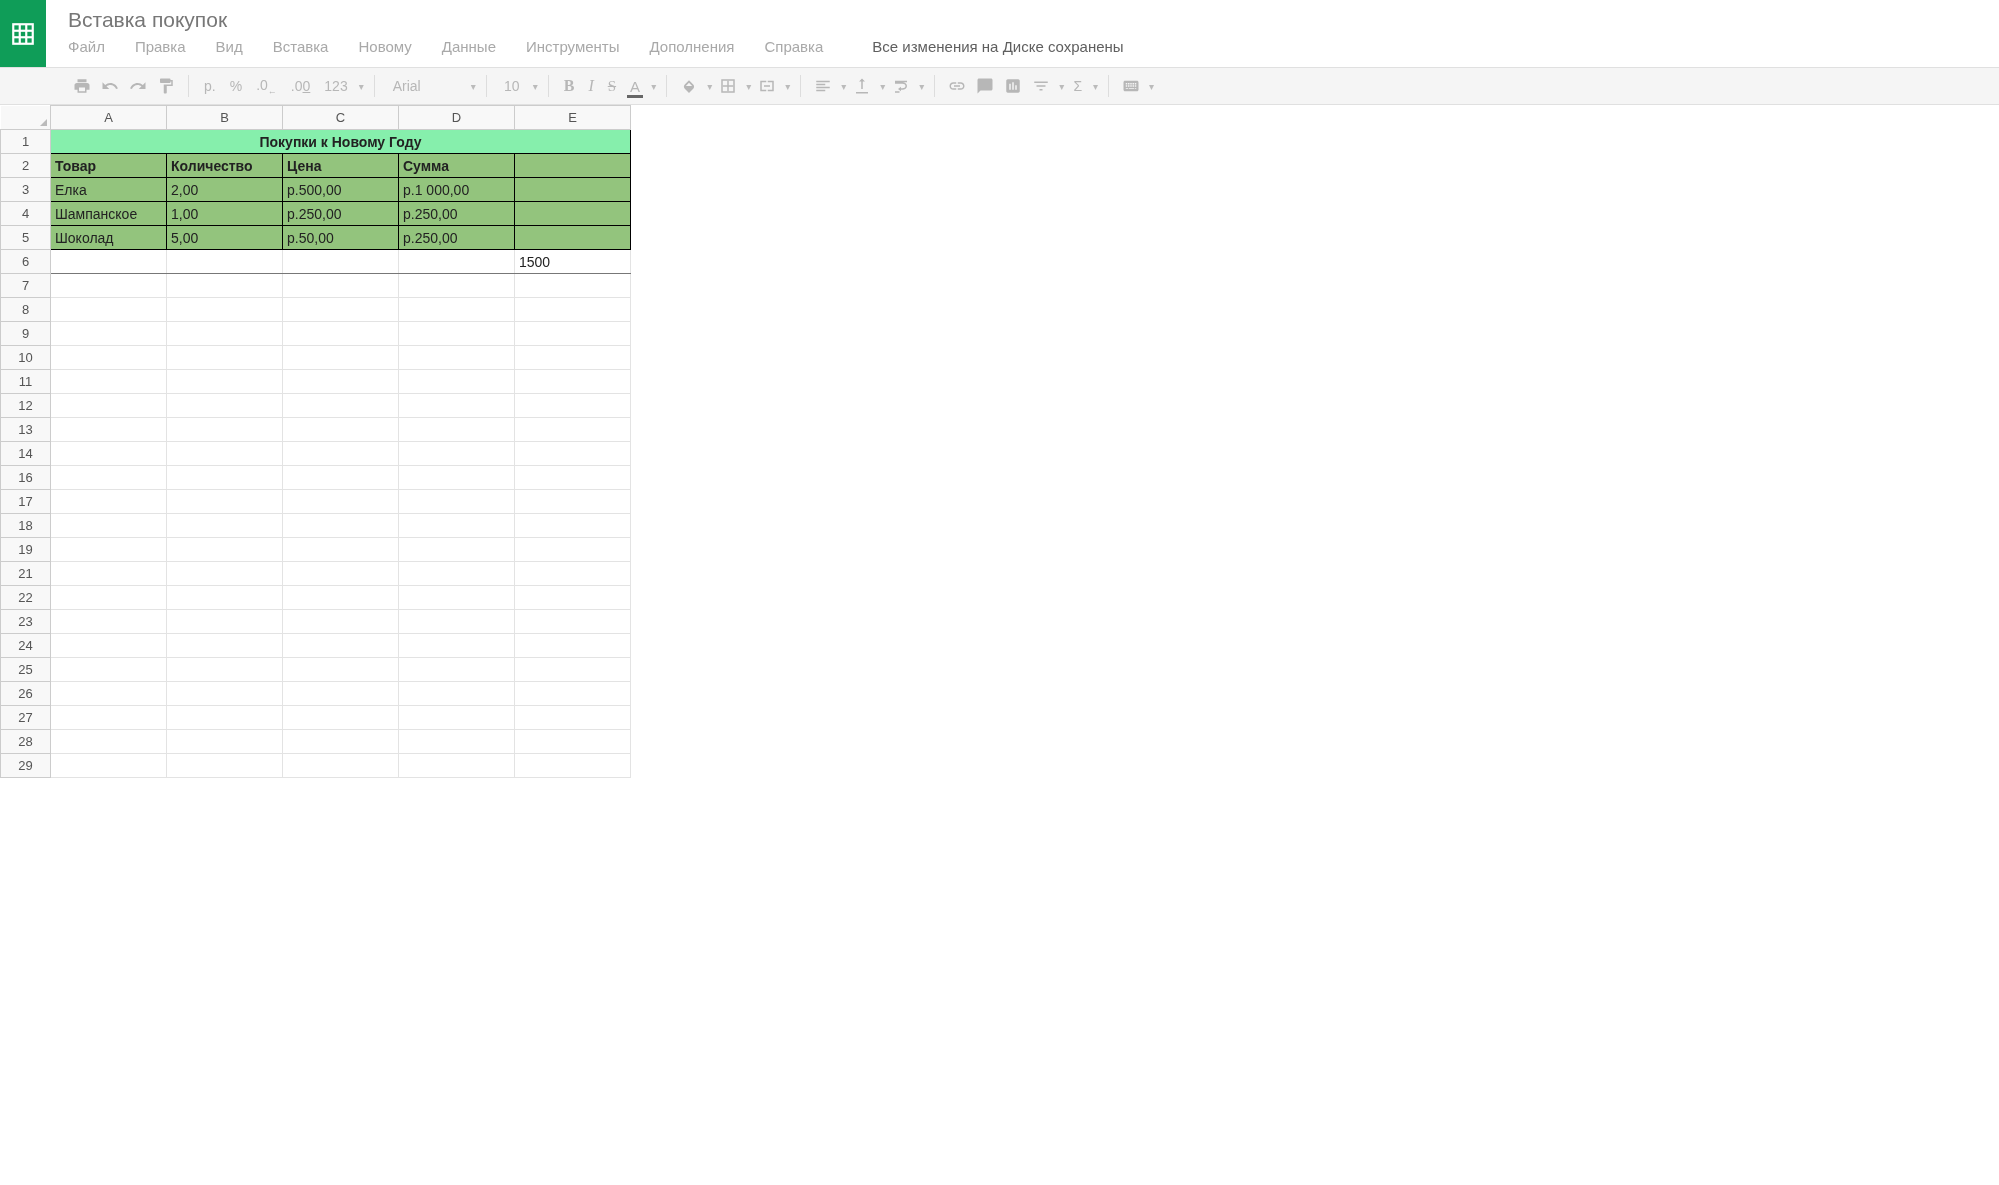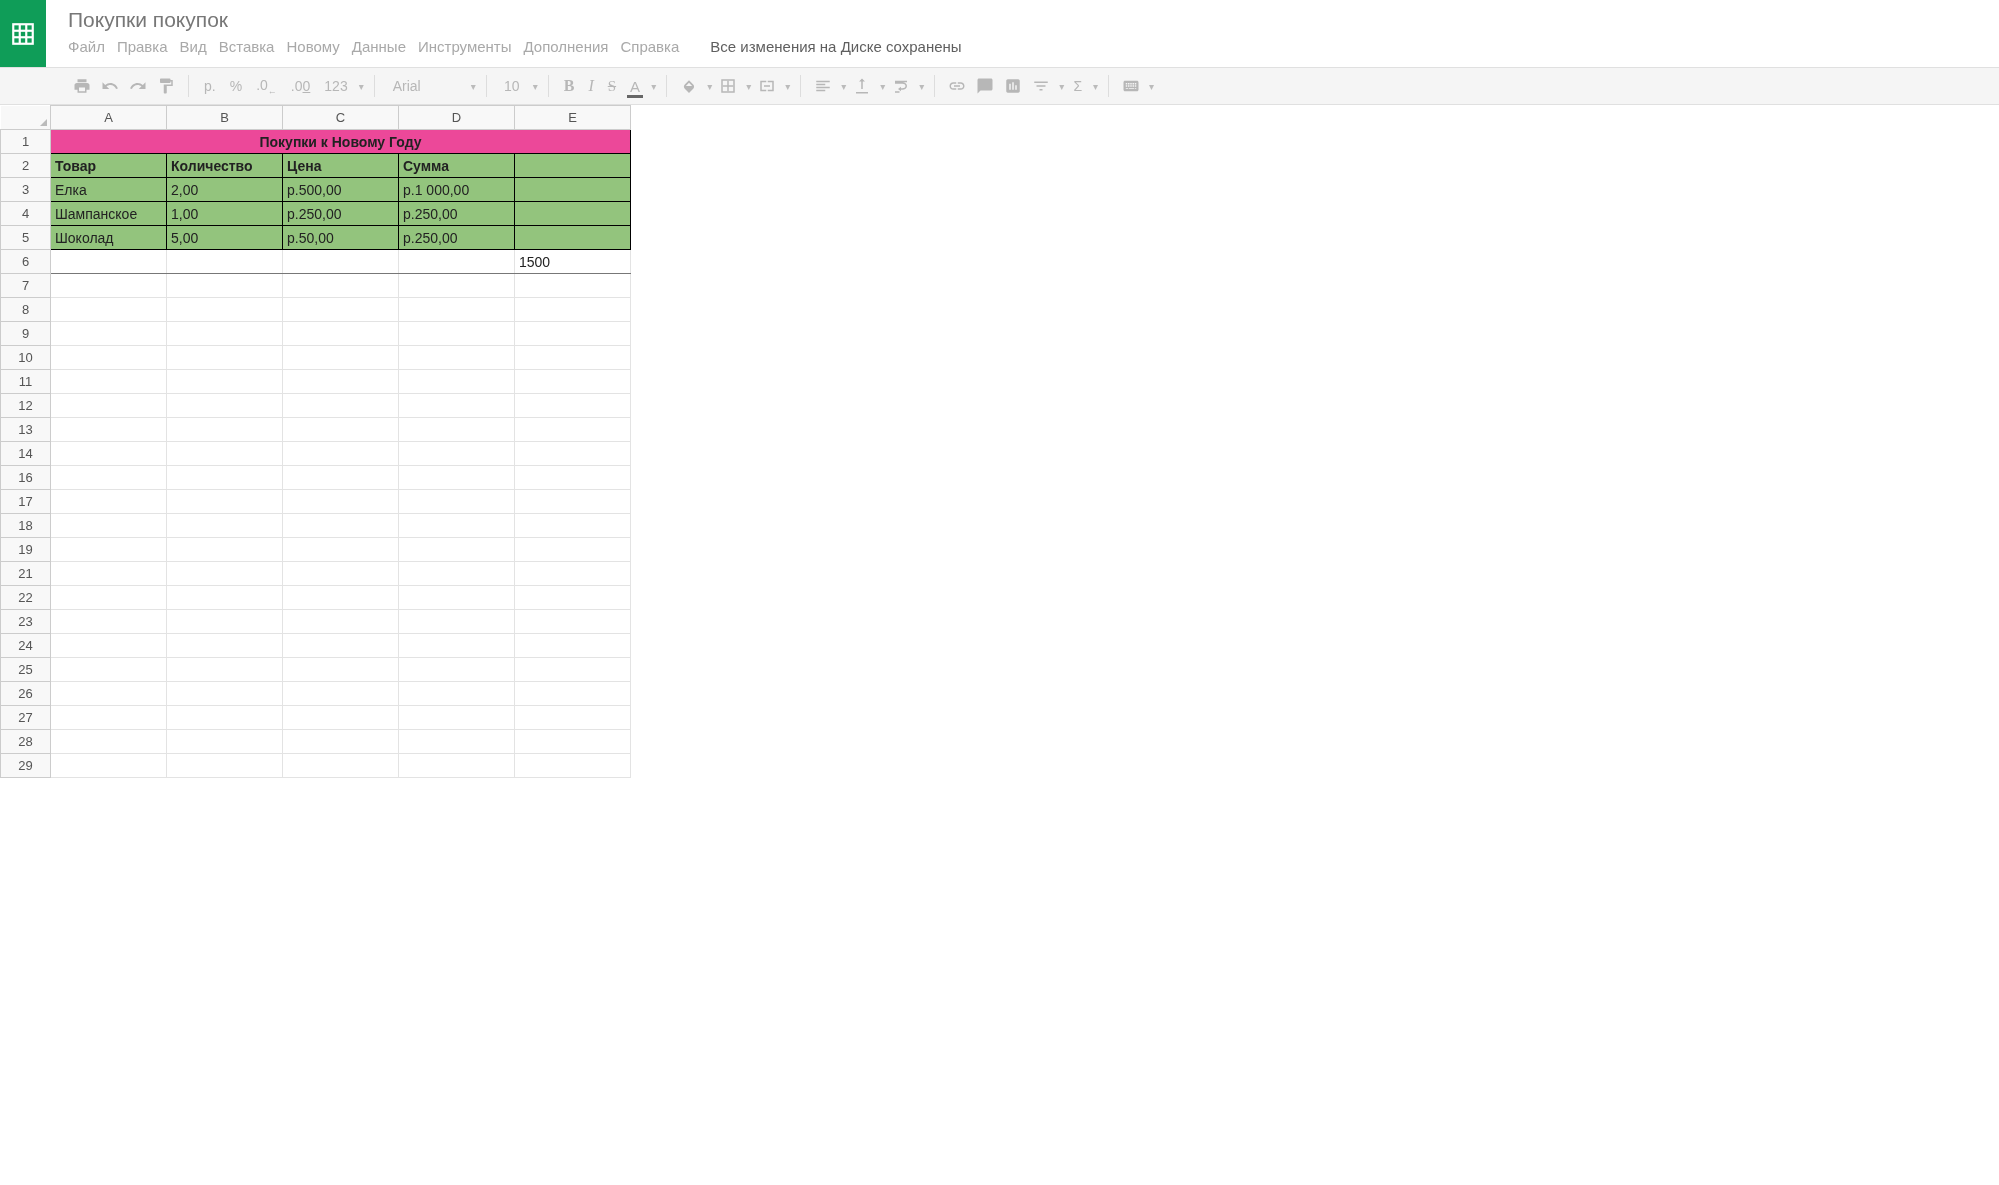--- a/index.html
+++ b/index.html
@@ -4,21 +4,21 @@
 <style>
 * { box-sizing: border-box; margin: 0; padding: 0; }
 body { font-family: Arial, sans-serif; background: #fff; overflow: hidden; }
 .app { display: flex; flex-direction: column; height: 100vh; }
 
 .header { display: flex; align-items: flex-start; background: #fff; }
 .logo { width: 46px; height: 67px; background: #0f9d58; display: flex; align-items: center; justify-content: center; flex-shrink: 0; }
 .logo svg { width: 26px; height: 26px; }
 .header-right { flex: 1; padding: 8px 0 0 22px; }
 .doc-title { font-size: 21px; color: #777; font-weight: 400; margin-bottom: 6px; }
-.menubar { display: flex; align-items: center; gap: 12px; font-size: 15px; color: #a9a9a9; }
+.menubar { display: flex; align-items: center; gap: 30px; font-size: 15px; color: #a9a9a9; }
 .menubar .menu-item { cursor: pointer; }
 .save-status { color: #5f5f5f; margin-left: 19px; }
 
 .toolbar { height: 38px; background: #f5f5f5; border-top: 1px solid #e0e0e0; border-bottom: 1px solid #e0e0e0; display: flex; align-items: center; padding: 0 12px 0 70px; gap: 4px; color: #b7b7b7; font-size: 14px; }
 .tb-sep { width: 1px; height: 22px; background: #ddd; margin: 0 6px; }
 .tb-btn { width: 24px; height: 24px; display: flex; align-items: center; justify-content: center; cursor: pointer; border-radius: 2px; }
 .tb-btn svg { width: 18px; height: 18px; fill: #b7b7b7; }
 .tb-txt { padding: 0 5px; cursor: pointer; }
 .font-name { min-width: 80px; padding: 0 8px; }
 .font-size { min-width: 30px; text-align: center; }
@@ -31,21 +31,21 @@
 
 .grid-wrap { flex: 1; overflow: auto; position: relative; }
 table.grid { border-collapse: collapse; table-layout: fixed; }
 .corner { width: 50px; height: 24px; background: #f8f8f8; border: 1px solid #ccc; border-left: none; border-top: none; position: relative; }
 .corner::after { content:""; position:absolute; right:3px; bottom:3px; width:0; height:0; border-left:7px solid transparent; border-bottom:7px solid #bbb; }
 th.col-h { height: 24px; background: #f8f8f8; border: 1px solid #ccc; font-weight: 400; font-size: 13px; color: #555; text-align: center; }
 th.row-h { width: 50px; background: #f8f8f8; border: 1px solid #ccc; font-weight: 400; font-size: 13px; color: #555; text-align: center; }
 td.cell { border: 1px solid #e3e3e3; height: 24px; padding: 2px 4px; font-size: 14px; color: #222; white-space: nowrap; overflow: hidden; }
 .cA { width: 116px; } .cB { width: 116px; } .cC { width: 116px; } .cD { width: 116px; } .cE { width: 116px; }
 
-.green-hdr { background: #ec4899; border: 1px solid #000 !important; text-align: center; font-weight: bold; }
+.green-hdr { background: #86efac; border: 1px solid #000 !important; text-align: center; font-weight: bold; }
 .green-sub { background: #93c47d; border: 1px solid #000 !important; text-align: left; font-weight: bold; }
 .green-cell { background: #93c47d; border: 1px solid #000 !important; }
 .green-right { background: #93c47d; border: 1px solid #000 !important; text-align: left; }
 .right { }
 .row6 td { border-bottom: 1px solid #777; }
 </style>
 </head>
 <body>
 
 <div class="app">
@@ -53,21 +53,21 @@
     <div class="logo">
       <svg viewBox="0 0 24 24">
           <rect x="3" y="3" width="18" height="18" fill="none" stroke="#fff" stroke-width="2"></rect>
           <line x1="3" y1="9" x2="21" y2="9" stroke="#fff" stroke-width="2"></line>
           <line x1="3" y1="15" x2="21" y2="15" stroke="#fff" stroke-width="2"></line>
           <line x1="9" y1="3" x2="9" y2="21" stroke="#fff" stroke-width="2"></line>
           <line x1="15" y1="3" x2="15" y2="21" stroke="#fff" stroke-width="2"></line>
         </svg>
     </div>
     <div class="header-right">
-      <div class="doc-title">Покупки покупок</div>
+      <div class="doc-title">Вставка покупок</div>
       <div class="menubar">
         <span class="menu-item">Файл</span>
         <span class="menu-item">Правка</span>
         <span class="menu-item">Вид</span>
         <span class="menu-item">Вставка</span>
         <span class="menu-item">Новому</span>
         <span class="menu-item">Данные</span>
         <span class="menu-item">Инструменты</span>
         <span class="menu-item">Дополнения</span>
         <span class="menu-item">Справка</span>

